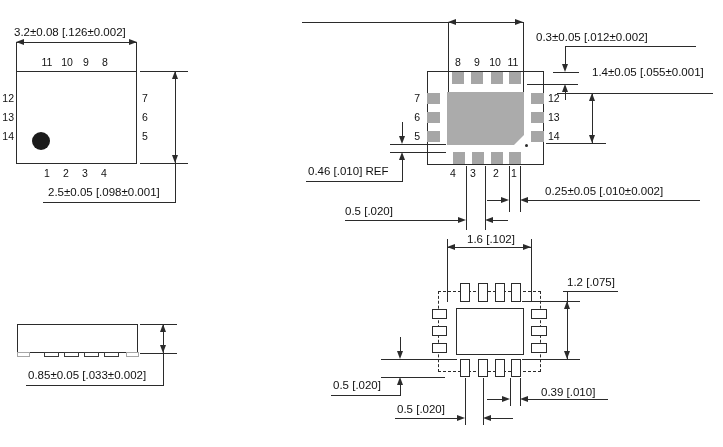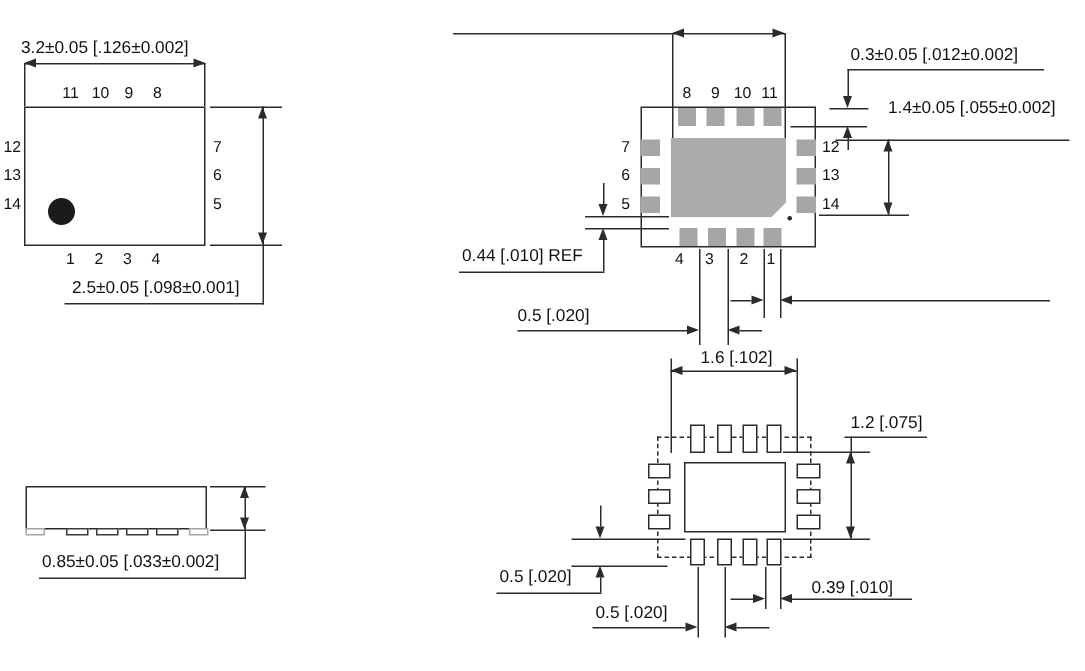--- a/index.html
+++ b/index.html
@@ -19,21 +19,21 @@
   .aR{border-top:3px solid transparent;border-bottom:3px solid transparent;border-left:8px solid var(--line,#2b2b2b);}
   .aU{border-left:3px solid transparent;border-right:3px solid transparent;border-bottom:8px solid var(--line,#2b2b2b);}
   .aD{border-left:3px solid transparent;border-right:3px solid transparent;border-top:8px solid var(--line,#2b2b2b);}
   .caption{position:absolute;font-family:"Liberation Serif",serif;font-size:14.5px;color:#000;white-space:nowrap;}
 </style>
 </head>
 <body>
 
 <div id="stage">
 
-  <div class="lbl" style="left:14px;top:26px;">3.2±0.05 [.126±0.002]</div>
+  <div class="lbl" style="left:14px;top:26px;">3.2±0.08 [.126±0.002]</div>
   <div class="ln" style="left:16px;top:42px;width:121px;height:1px;"></div>
   <div class="a aL" style="left:16px;top:39px;"></div>
   <div class="a aR" style="left:129px;top:39px;"></div>
   <div class="ln" style="left:16px;top:42px;width:1px;height:29px;"></div>
   <div class="ln" style="left:136px;top:42px;width:1px;height:29px;"></div>
   <div class="box" style="left:16px;top:71px;width:119px;height:91px;"></div>
   <div class="v" style="left:32px;top:132px;width:18px;height:18px;border-radius:50%;background:var(--dot,#1b1b1b);"></div>
   <div class="pin ctr" style="left:40px;top:56px;width:14px;">11</div>
   <div class="pin ctr" style="left:60px;top:56px;width:14px;">10</div>
   <div class="pin ctr" style="left:79px;top:56px;width:14px;">9</div>
@@ -87,59 +87,60 @@
   <div class="pin" style="left:548px;top:92px;width:16px;">12</div>
   <div class="pin" style="left:548px;top:111px;width:16px;">13</div>
   <div class="pin" style="left:548px;top:130px;width:16px;">14</div>
 
   <div class="ln" style="left:302px;top:22px;width:222px;height:1px;"></div>
   <div class="a aL" style="left:448px;top:19px;"></div>
   <div class="a aR" style="left:515px;top:19px;"></div>
   <div class="ln" style="left:448px;top:22px;width:1px;height:70px;"></div>
   <div class="ln" style="left:523px;top:22px;width:1px;height:70px;"></div>
 
-  <div class="lbl" style="left:567px;top:31px;">0.3±0.05 [.012±0.002]</div>
+  <div class="lbl" style="left:536px;top:31px;">0.3±0.05 [.012±0.002]</div>
   <div class="ln" style="left:565px;top:46px;width:131px;height:1px;"></div>
   <div class="ln" style="left:565px;top:46px;width:1px;height:18px;"></div>
   <div class="a aD" style="left:562px;top:64px;"></div>
   <div class="ln" style="left:553px;top:72px;width:26px;height:1px;"></div>
   <div class="ln" style="left:527px;top:84px;width:51px;height:1px;"></div>
   <div class="a aU" style="left:562px;top:84px;"></div>
   <div class="ln" style="left:565px;top:92px;width:1px;height:8px;"></div>
 
-  <div class="lbl" style="left:592px;top:66px;">1.4±0.05 [.055±0.002]</div>
+  <div class="lbl" style="left:592px;top:66px;">1.4±0.05 [.055±0.001]</div>
   <div class="ln" style="left:557px;top:93px;width:156px;height:1px;"></div>
   <div class="ln" style="left:546px;top:143px;width:60px;height:1px;"></div>
   <div class="ln" style="left:592px;top:93px;width:1px;height:50px;"></div>
   <div class="a aU" style="left:589px;top:93px;"></div>
   <div class="a aD" style="left:589px;top:135px;"></div>
 
   <div class="ln" style="left:402px;top:122px;width:1px;height:14px;"></div>
   <div class="a aD" style="left:399px;top:136px;"></div>
   <div class="ln" style="left:390px;top:144px;width:56px;height:1px;"></div>
   <div class="ln" style="left:390px;top:152px;width:56px;height:1px;"></div>
   <div class="a aU" style="left:399px;top:152px;"></div>
   <div class="ln" style="left:402px;top:160px;width:1px;height:21px;"></div>
   <div class="ln" style="left:306px;top:181px;width:97px;height:1px;"></div>
-  <div class="lbl" style="left:308px;top:165px;">0.44 [.010] REF</div>
+  <div class="lbl" style="left:308px;top:165px;">0.46 [.010] REF</div>
 
   <div class="ln" style="left:466px;top:166px;width:1px;height:64px;"></div>
   <div class="ln" style="left:485px;top:166px;width:1px;height:64px;"></div>
   <div class="lbl" style="left:345px;top:205px;">0.5 [.020]</div>
   <div class="ln" style="left:345px;top:220px;width:113px;height:1px;"></div>
   <div class="a aR" style="left:458px;top:217px;"></div>
   <div class="a aL" style="left:485px;top:217px;"></div>
   <div class="ln" style="left:493px;top:220px;width:15px;height:1px;"></div>
 
   <div class="ln" style="left:509px;top:166px;width:1px;height:46px;"></div>
   <div class="ln" style="left:520px;top:166px;width:1px;height:46px;"></div>
   <div class="ln" style="left:487px;top:200px;width:14px;height:1px;"></div>
   <div class="a aR" style="left:501px;top:197px;"></div>
   <div class="a aL" style="left:520px;top:197px;"></div>
   <div class="ln" style="left:528px;top:200px;width:172px;height:1px;"></div>
+  <div class="lbl" style="left:545px;top:185px;">0.25±0.05 [.010±0.002]</div>
 
   <div class="box" style="left:17px;top:324px;width:119px;height:27px;"></div>
   <div class="v" style="left:17px;top:352px;width:11px;height:3px;border:1px solid var(--pad,#a6a6a6);background:#fff;"></div>
   <div class="v" style="left:44px;top:352px;width:13px;height:3px;border:1px solid #3a3a3a;background:#fff;"></div>
   <div class="v" style="left:64px;top:352px;width:13px;height:3px;border:1px solid #3a3a3a;background:#fff;"></div>
   <div class="v" style="left:84px;top:352px;width:13px;height:3px;border:1px solid #3a3a3a;background:#fff;"></div>
   <div class="v" style="left:104px;top:352px;width:13px;height:3px;border:1px solid #3a3a3a;background:#fff;"></div>
   <div class="v" style="left:126px;top:352px;width:11px;height:3px;border:1px solid var(--pad,#a6a6a6);background:#fff;"></div>
   <div class="ln" style="left:140px;top:324px;width:37px;height:1px;"></div>
   <div class="ln" style="left:140px;top:353px;width:37px;height:1px;"></div>

